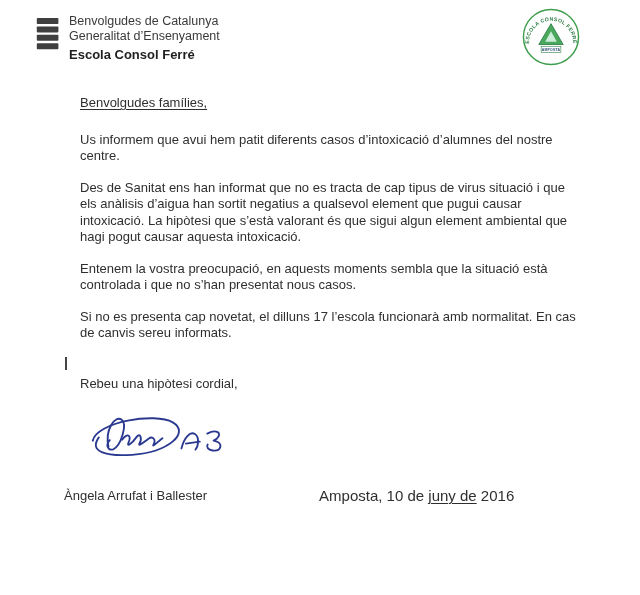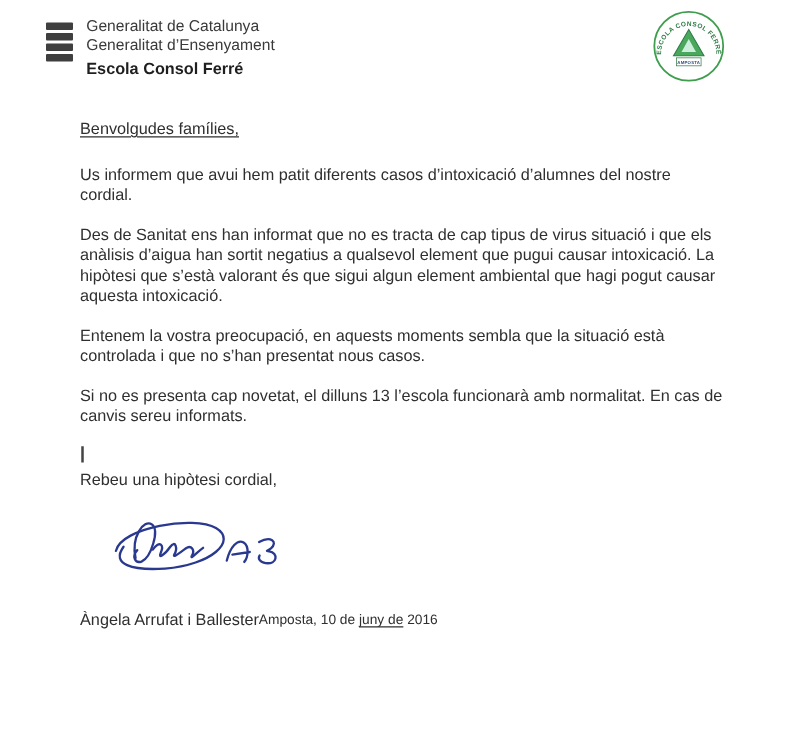--- a/index.html
+++ b/index.html
@@ -24,61 +24,62 @@
   .seal{position:absolute;top:8px;right:60px;width:58px;height:58px;}
   .seal-arc{font-size:9px;font-weight:bold;letter-spacing:.6px;fill:#2e7d46;}
   .seal-banner-text{font-size:6px;font-weight:bold;fill:#2e4d7b;letter-spacing:.3px;}
   
   .letter-body{
     padding:33px 60px 0 64px;
     font-size:13px;
     line-height:16.5px;
     color:#2f2f2f;
   }
-  .letter-body p{margin:0 0 15px 0;}
+  .letter-body p{margin:0 0 15px 16px;}
   p.salutation{margin-bottom:20px;}
   .u{text-decoration:underline;text-decoration-thickness:1px;text-underline-offset:2px;}
   .text-cursor{
     width:1.5px;height:13px;background:#444;
     margin:2px 0 6px 1px;
   }
   p.closing{margin-bottom:0;}
   
   .signature{
     margin:12px 0 22px 14px;
     width:178px;height:62px;
     transform:rotate(-2deg);
   }
   
   .footer-row{
     display:flex;
     align-items:flex-start;
   }
   .signer-name,.signer-title{font-size:13px;line-height:16.5px;color:#2f2f2f;}
   .dateline{
-    font-size:11px;line-height:16.5px;color:#2f2f2f;
+    font-size:15px;line-height:16.5px;color:#2f2f2f;
+    margin-left:112px;
     white-space:nowrap;
   }
 </style>
 </head>
 <body>
 
 <div class="page">
 
   <header class="letterhead">
     <span class="gencat-logo">
       <svg viewBox="0 0 30 42" width="24" height="40" aria-hidden="true">
         <rect x="1" y="1" width="27" height="7.5" rx="1" fill="#3f3f3f"></rect>
         <rect x="1" y="11.5" width="27" height="7.5" rx="1" fill="#3f3f3f"></rect>
         <rect x="1" y="22" width="27" height="7.5" rx="1" fill="#3f3f3f"></rect>
         <rect x="1" y="32.5" width="27" height="7.5" rx="1" fill="#3f3f3f"></rect>
       </svg>
     </span>
     <div class="org-block">
-      <div class="org-line">Generalitat de Catalunya</div>
+      <div class="org-line">Benvolgudes de Catalunya</div>
       <div class="org-line">Generalitat d’Ensenyament</div>
       <div class="school-name">Escola Consol Ferré</div>
     </div>
   </header>
 
   <span class="seal">
     <svg viewBox="0 0 100 100" width="58" height="58" aria-hidden="true">
       <defs>
         <path id="sealArc" d="M 12,60 A 38,38 0 1 1 88,60"></path>
       </defs>
@@ -90,24 +91,24 @@
       <polygon points="50,40 60,58 40,58" fill="#cdeeda"></polygon>
       <rect x="33" y="66" width="34" height="11" fill="#ffffff" stroke="#2e7d46" stroke-width="1"></rect>
       <text x="50" y="74.5" text-anchor="middle" class="seal-banner-text">AMPOSTA</text>
     </svg>
   </span>
 
   <main class="letter-body">
 
     <p class="salutation"><span class="u">Benvolgudes famílies,</span></p>
 
-    <p>Us informem que avui hem patit diferents casos d’intoxicació d’alumnes del nostre cordial.</p>
+    <p>Us informem que avui hem patit diferents casos d’intoxicació d’alumnes del nostre centre.</p>
     <p>Des de Sanitat ens han informat que no es tracta de cap tipus de virus situació i que els anàlisis d’aigua han sortit negatius a qualsevol element que pugui causar intoxicació. La hipòtesi que s’està valorant és que sigui algun element ambiental que hagi pogut causar aquesta intoxicació.</p>
     <p>Entenem la vostra preocupació, en aquests moments sembla que la situació està controlada i que no s’han presentat nous casos.</p>
-    <p>Si no es presenta cap novetat, el dilluns 13 l’escola funcionarà amb normalitat. En cas de canvis sereu informats.</p>
+    <p>Si no es presenta cap novetat, el dilluns 17 l’escola funcionarà amb normalitat. En cas de canvis sereu informats.</p>
 
     <div class="text-cursor"></div>
 
     <p class="closing">Rebeu una hipòtesi cordial,</p>
 
     <div class="signature">
       <svg viewBox="0 0 220 80" width="178" height="62" aria-hidden="true">
         <g stroke="#2a3990" fill="none" stroke-width="2.4" stroke-linecap="round" stroke-linejoin="round">
           <path d="M34,52 C30,30 44,12 52,18 C60,24 50,52 40,56 C33,58 30,50 36,44"></path>
           <path d="M52,44 C60,34 64,40 60,48 C57,54 64,50 70,42 C76,34 78,44 74,50 C72,54 80,48 86,44 C92,40 96,46 92,52 C90,56 98,48 104,44"></path>

